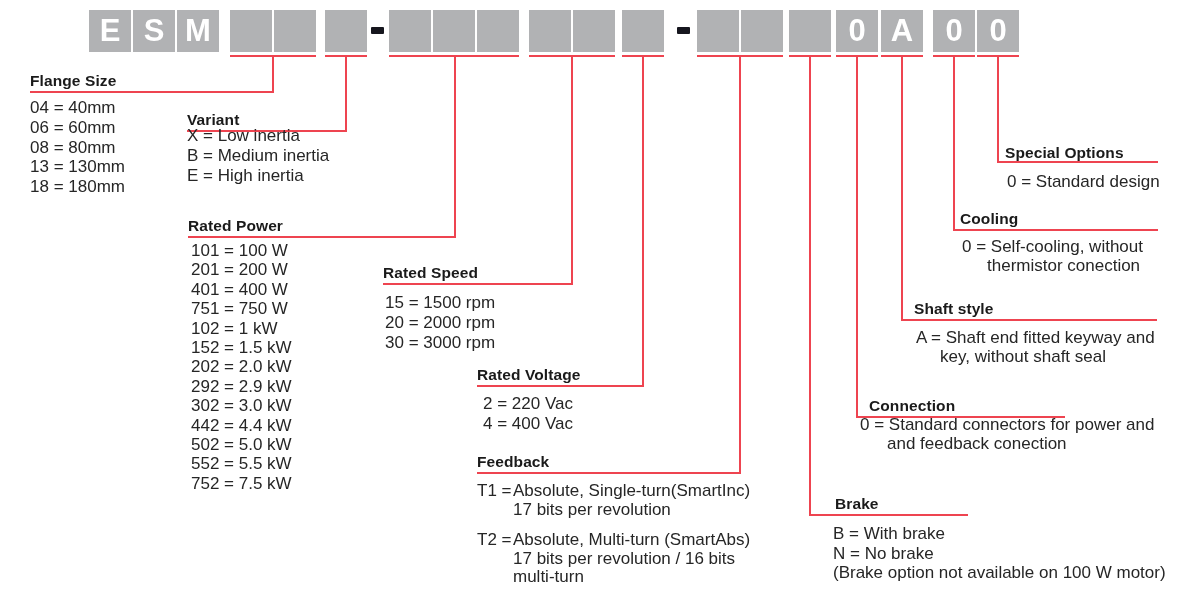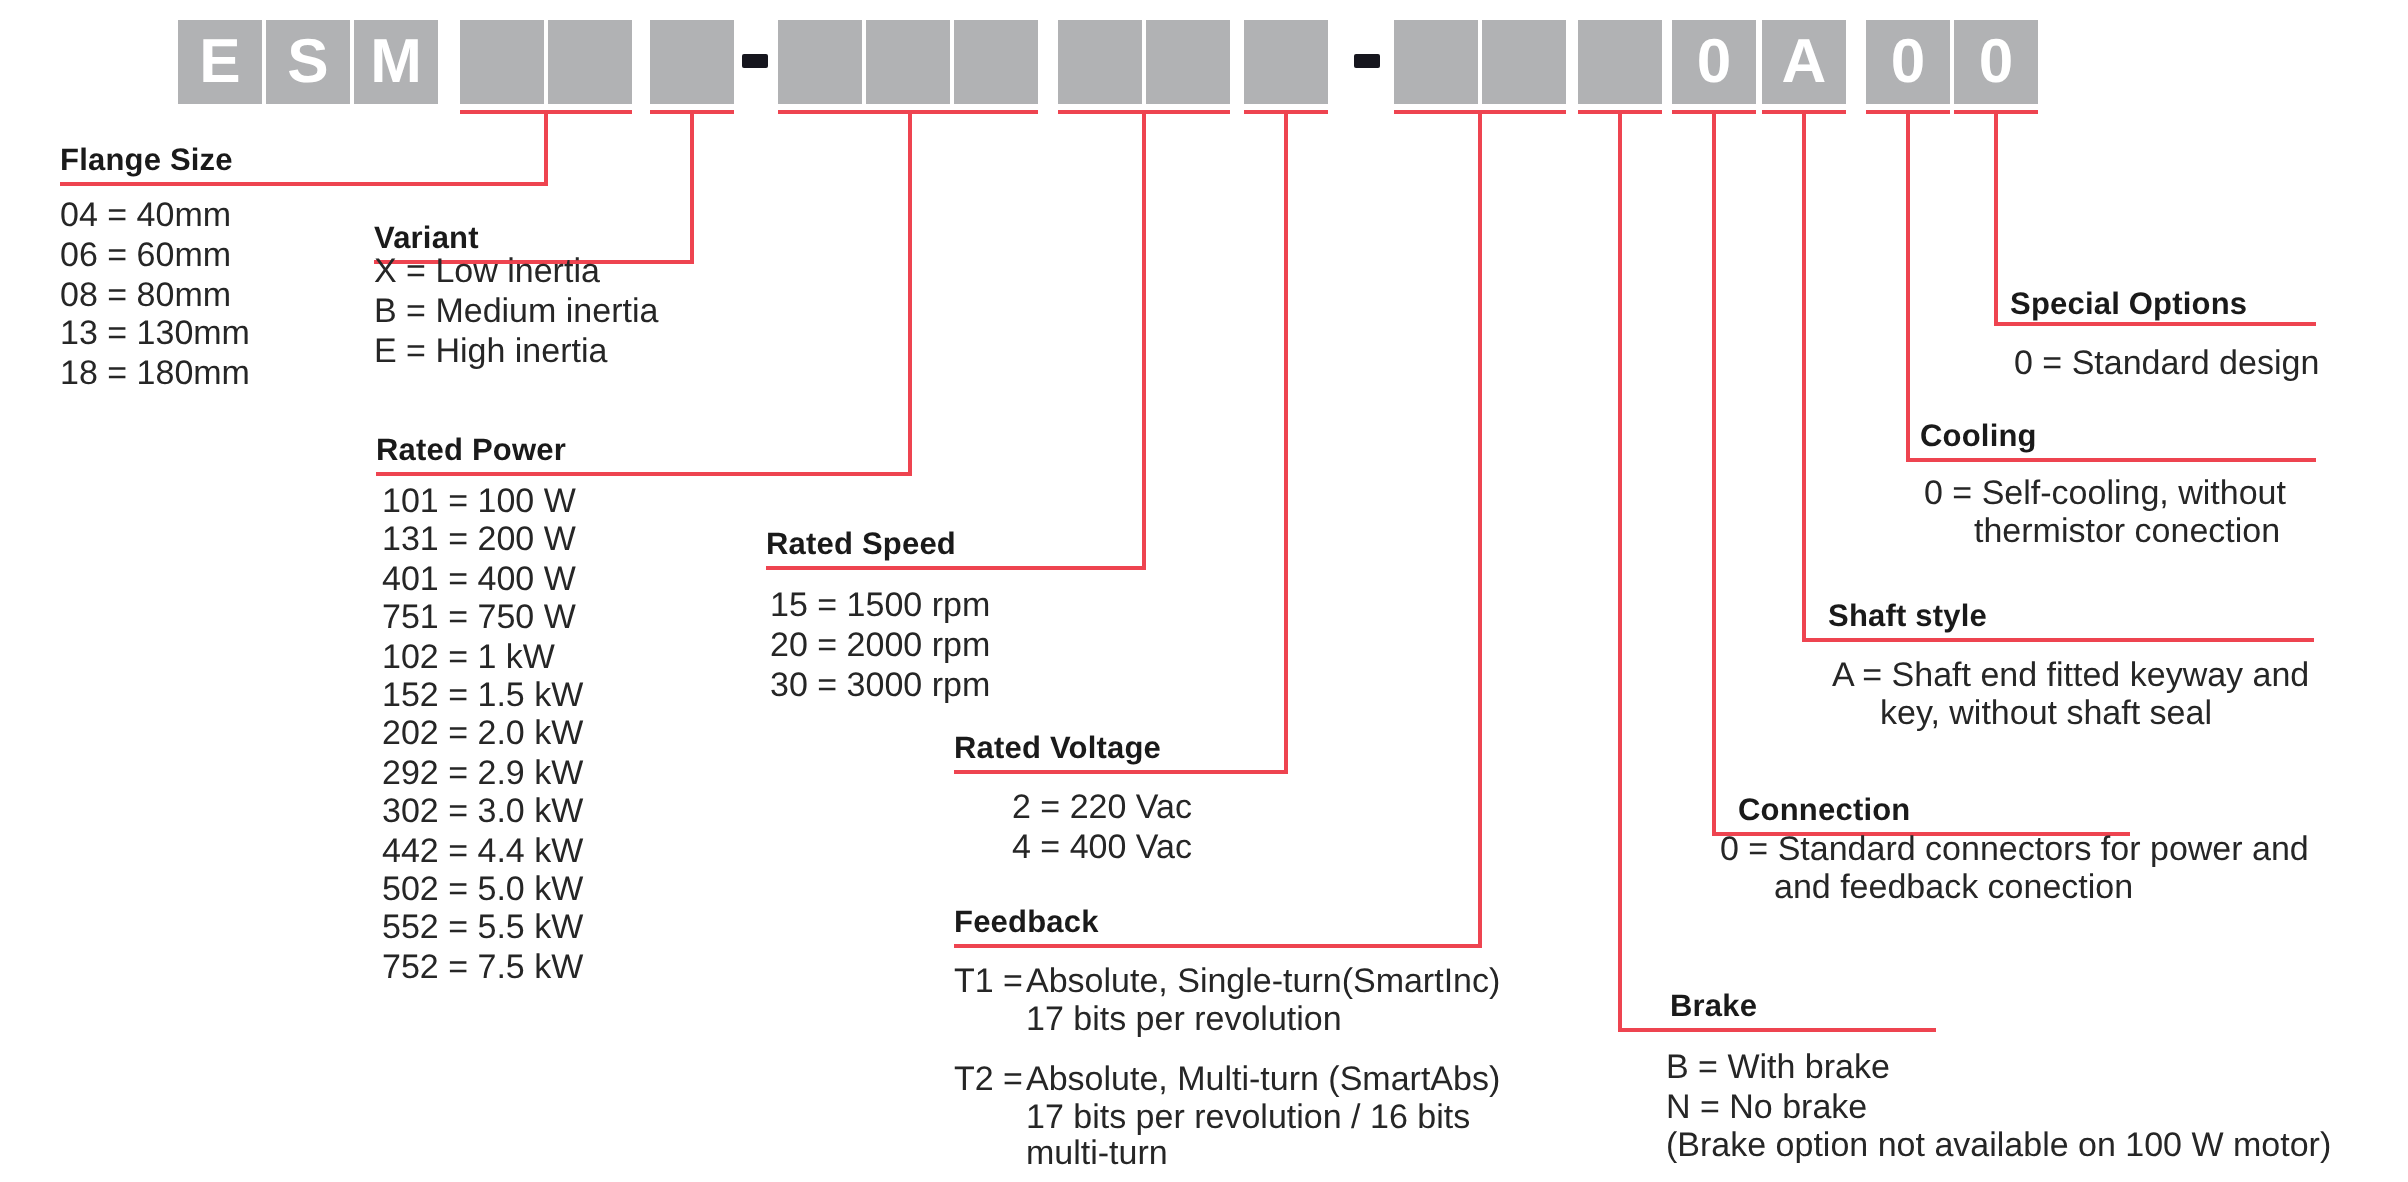--- a/index.html
+++ b/index.html
@@ -80,21 +80,21 @@
   
   .items{position:absolute;font-size:17px;color:var(--body);white-space:nowrap;}
   .items .line{line-height:19.6px;}
   .items .indent{padding-left:25px;}
   .items .gap{margin-top:12px;}
   .items .code{display:inline-block;width:36px;}
   #i-flange{left:30px;top:98px}      #i-flange .line{line-height:19.8px}
   #i-variant{left:187px;top:126px}   #i-variant .line{line-height:20px}
   #i-power{left:191px;top:241px}     #i-power .line{line-height:19.4px}
   #i-speed{left:385px;top:293px}     #i-speed .line{line-height:19.8px}
-  #i-voltage{left:506px;top:394px}   #i-voltage .line{line-height:20px}
+  #i-voltage{left:483px;top:394px}   #i-voltage .line{line-height:20px}
   #i-feedback{left:477px;top:482px}  #i-feedback .line{line-height:18.5px}
   #i-feedback .indent{padding-left:36px}
   #i-brake{left:833px;top:524px}     #i-brake .line{line-height:19.6px}
   #i-connection{left:860px;top:415px}#i-connection .line{line-height:19px}
   #i-connection .indent{padding-left:27px}
   #i-shaft{left:916px;top:328px}     #i-shaft .line{line-height:19px}
   #i-shaft .indent{padding-left:24px}
   #i-cooling{left:962px;top:237px}   #i-cooling .line{line-height:19px}
   #i-special{left:1007px;top:172px}
 </style>
@@ -188,21 +188,21 @@
   <div class="items" id="i-variant">
       <div class="line">X = Low inertia</div>
       <div class="line">B = Medium inertia</div>
       <div class="line">E = High inertia</div>
     </div>
 
   <div class="sec-title" id="t-power">Rated Power</div>
   <div class="hline" id="ul-power"></div>
   <div class="items" id="i-power">
       <div class="line">101 = 100 W</div>
-      <div class="line">131 = 200 W</div>
+      <div class="line">201 = 200 W</div>
       <div class="line">401 = 400 W</div>
       <div class="line">751 = 750 W</div>
       <div class="line">102 = 1 kW</div>
       <div class="line">152 = 1.5 kW</div>
       <div class="line">202 = 2.0 kW</div>
       <div class="line">292 = 2.9 kW</div>
       <div class="line">302 = 3.0 kW</div>
       <div class="line">442 = 4.4 kW</div>
       <div class="line">502 = 5.0 kW</div>
       <div class="line">552 = 5.5 kW</div>

